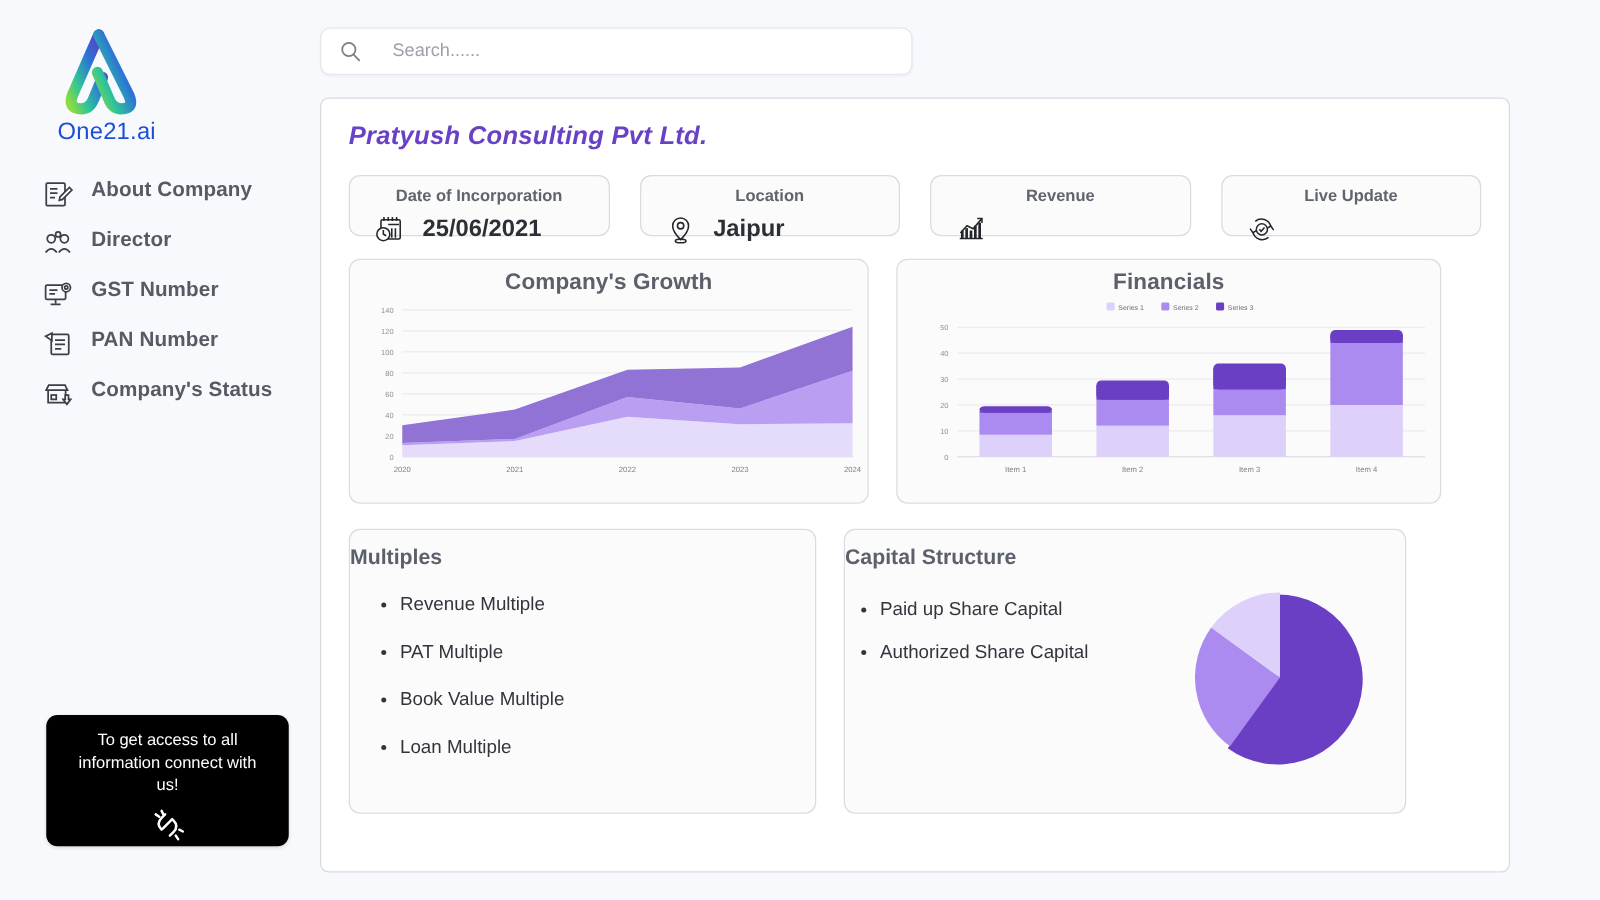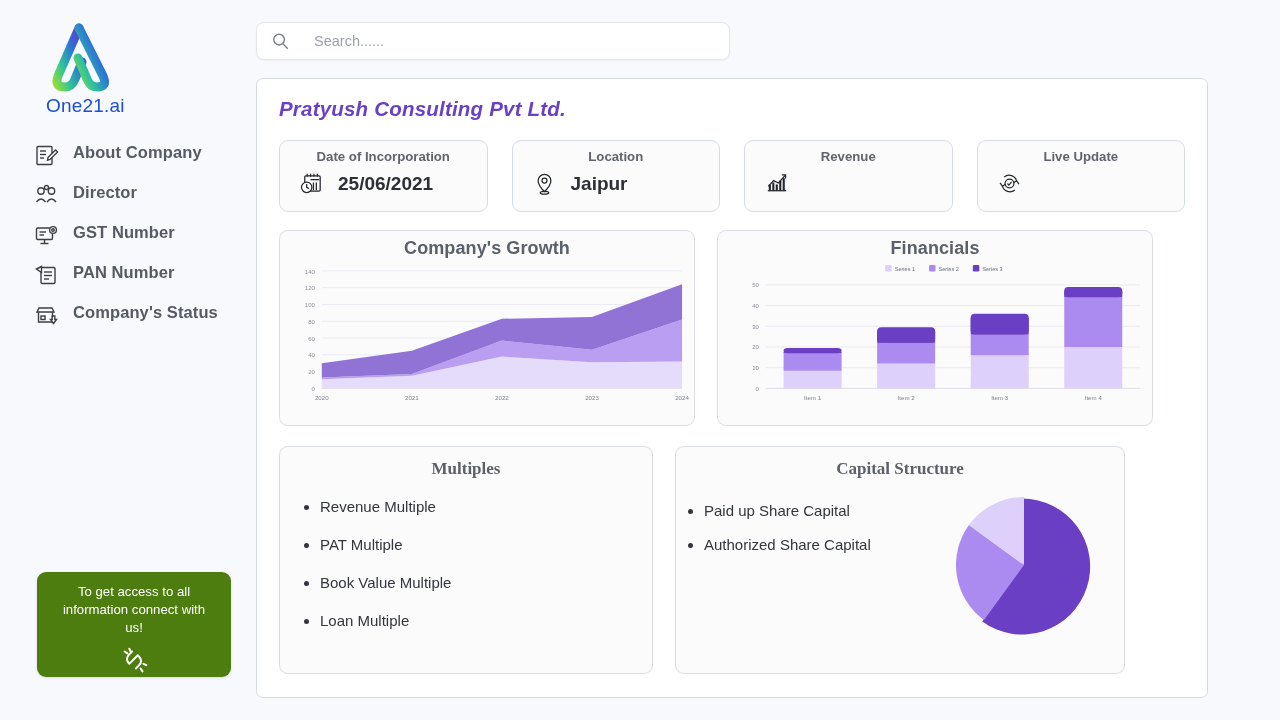--- a/index.html
+++ b/index.html
@@ -37,21 +37,21 @@
   }
   .nav-icon { width: 26px; height: 26px; flex: 0 0 26px; display:block; }
   .nav-label {
     font-size: 16.5px; font-weight: 700; color: #565a63;
     letter-spacing: .1px;
   }
 
   .cta {
     position: absolute; left: 37px; top: 572px;
     width: 194px; height: 105px;
-    background: #4d7c0f;
+    background: #000000;
     border-radius: 9px;
     display: flex; flex-direction: column; align-items: center;
     padding-top: 11px;
     box-shadow: 0 1px 3px rgba(0,0,0,.12);
   }
   .cta-text {
     color: #ffffff; font-size: 13.2px; line-height: 18px;
     text-align: center; width: 160px;
   }
   .cta-icon { margin-top: 6px; width: 38px; height: 34px; }
@@ -89,21 +89,21 @@
   }
 
   .company-title {
     font-size: 20.5px; font-weight: 700; font-style: italic;
     color: #6841c4; letter-spacing: .2px;
   }
 
   
   .info-row { display: flex; gap: 24px; margin-top: 19px; }
   .info-card {
-    flex: 1 1 0; height: 72px;
+    flex: 1 1 0; height: 49px;
     border: 1px solid #d8dce3; border-radius: 9px;
     background: #fbfbfc;
     display: flex; flex-direction: column; align-items: center;
     padding-top: 8px;
   }
   .info-title { font-size: 13.2px; font-weight: 700; color: #60646d; }
   .info-body { display: flex; align-items: center; gap: 13px; margin-top: 6px; width: 100%; padding-left: 18px; }
   .info-icon { width: 27px; height: 27px; flex: 0 0 27px; }
   .info-value { font-size: 19px; font-weight: 700; color: #2c2f36; }
 
@@ -123,22 +123,22 @@
 
   
   .bottom-row { display: flex; gap: 22px; margin-top: 20px; }
   .list-card {
     border: 1px solid #d9dde3; border-radius: 9px;
     background: #fbfbfc; position: relative;
   }
   .list-card.multiples { width: 374px; height: 228px; }
   .list-card.capital  { width: 450px; height: 228px; }
   .list-title {
-    text-align: center; font-size: 17px; font-weight: 700;
-    color: #5c606a; padding-top: 12px; font-family: Liberation Serif, serif;
+    text-align: left; font-size: 17px; font-weight: 700;
+    color: #5c606a; padding-top: 12px;
   }
   .bullets { margin-top: 18px; padding-left: 40px; }
   .bullets li {
     list-style: disc;
     font-size: 15px; color: #32353c;
     margin-bottom: 19px; line-height: 19px;
   }
   .capital-body { display: flex; }
   .capital-body .bullets { padding-left: 28px; margin-top: 22px; flex: 0 0 270px; }
   .capital-body .bullets li { margin-bottom: 15px; }

